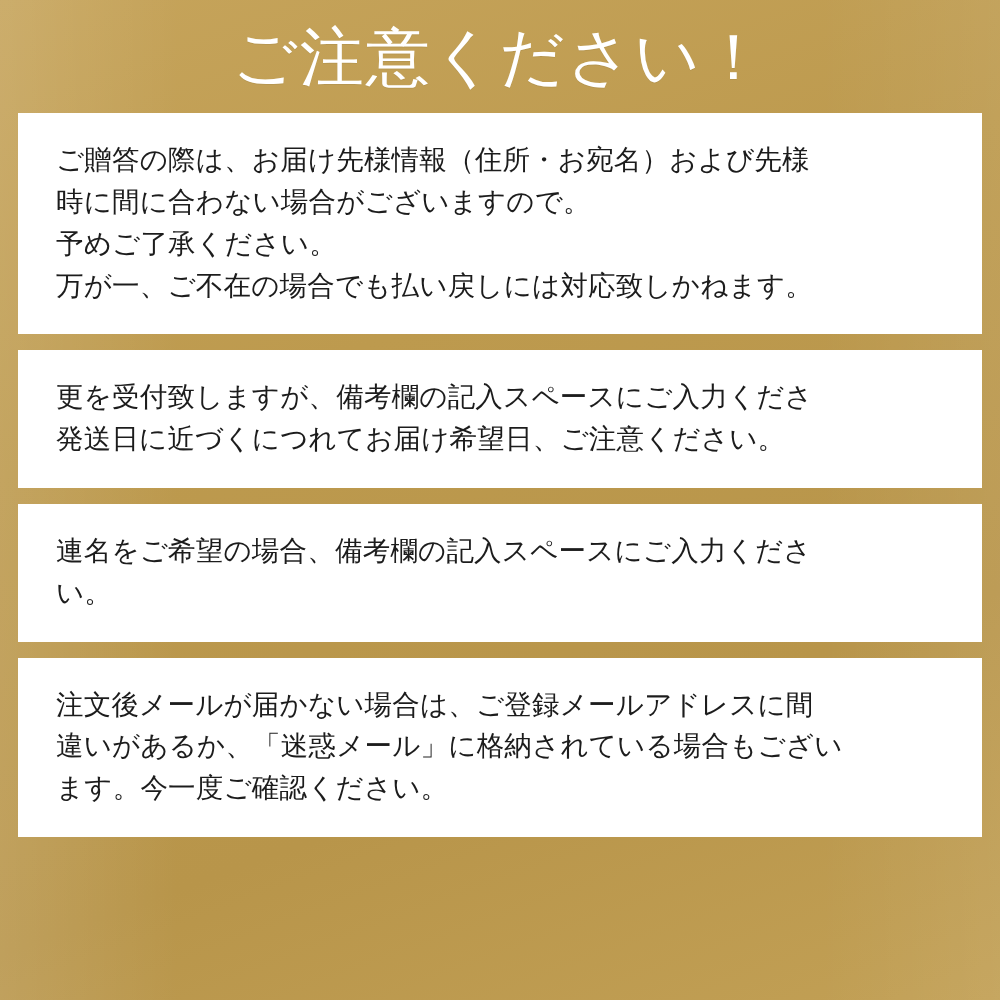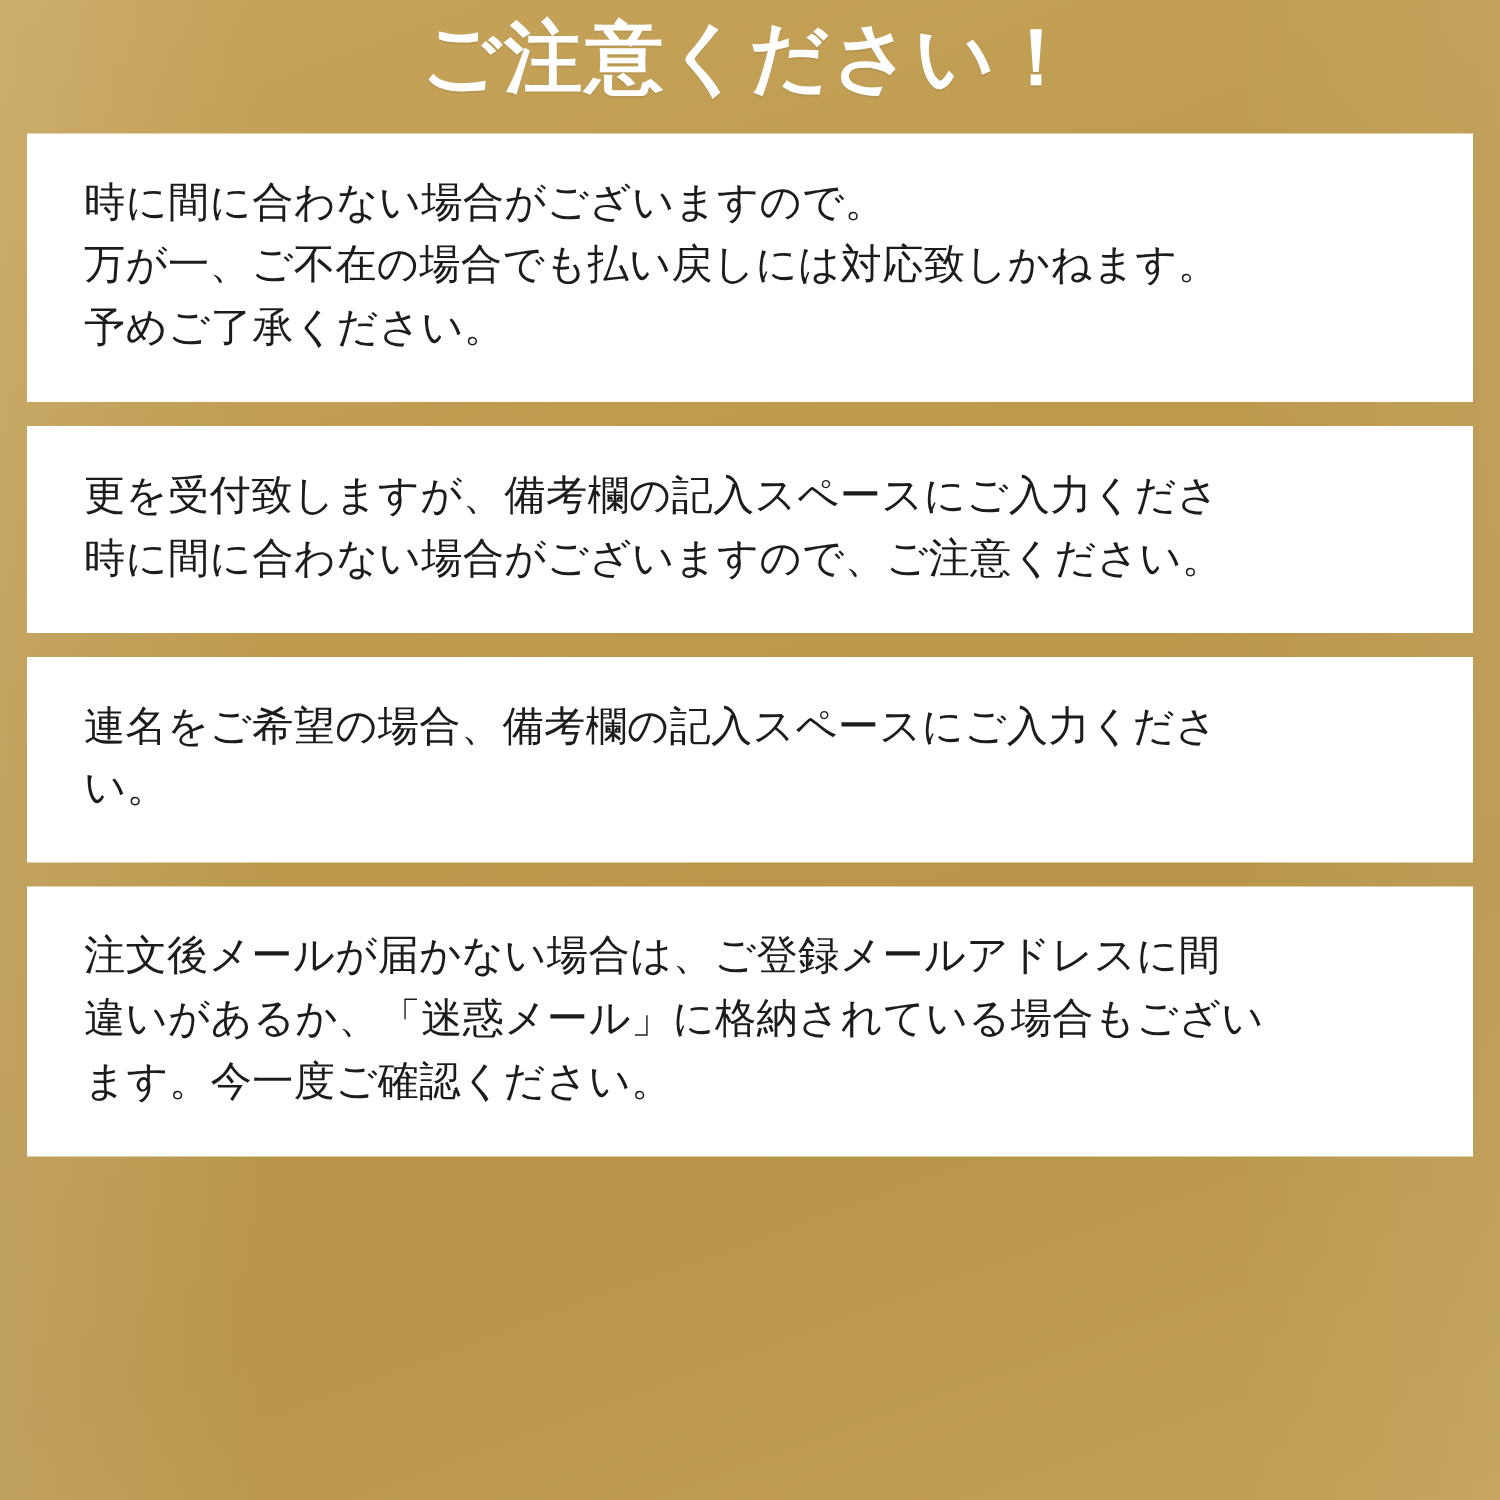--- a/index.html
+++ b/index.html
@@ -28,25 +28,25 @@
     position: absolute;
     inset: 0;
     background: linear-gradient(90deg, rgba(255,255,255,0.10) 0%, rgba(255,255,255,0.0) 18%, rgba(255,255,255,0.0) 82%, rgba(255,255,255,0.07) 100%);
     pointer-events: none;
   }
   .notice-title {
     position: relative;
     width: 100%;
     text-align: center;
     color: #ffffff;
-    font-size: 52px;
+    font-size: 64px;
     line-height: 1.05;
-    font-weight: 700;
+    font-weight: 400;
     letter-spacing: 2px;
-    margin-top: 12px;
+    margin-top: 24px;
     margin-bottom: 22px;
     text-shadow: 0 1px 0 rgba(0,0,0,0.06);
     font-family: "DejaVu Serif", "Liberation Serif", serif;
   }
   .cards {
     position: relative;
     width: 1000px;
     display: flex;
     flex-direction: column;
     gap: 16px;
@@ -73,28 +73,29 @@
 <body>
 
 <div class="notice-sheet">
   <div class="sheen"></div>
 
   <div class="notice-title">ご注意ください！</div>
 
   <div class="cards">
 
     <div class="notice-card">
+      <p>ご贈答の際は、お届け先様情報（住所・お宛名）および先様</p>
       <p>時に間に合わない場合がございますので。</p>
+      <p>予めご了承ください。</p>
       <p>万が一、ご不在の場合でも払い戻しには対応致しかねます。</p>
-      <p>予めご了承ください。</p>
     </div>
 
     <div class="notice-card">
       <p>更を受付致しますが、備考欄の記入スペースにご入力くださ</p>
-      <p>時に間に合わない場合がございますので、ご注意ください。</p>
+      <p>発送日に近づくにつれてお届け希望日、ご注意ください。</p>
     </div>
 
     <div class="notice-card">
       <p>連名をご希望の場合、備考欄の記入スペースにご入力くださ</p>
       <p>い。</p>
     </div>
 
     <div class="notice-card">
       <p>注文後メールが届かない場合は、ご登録メールアドレスに間</p>
       <p>違いがあるか、「迷惑メール」に格納されている場合もござい</p>

